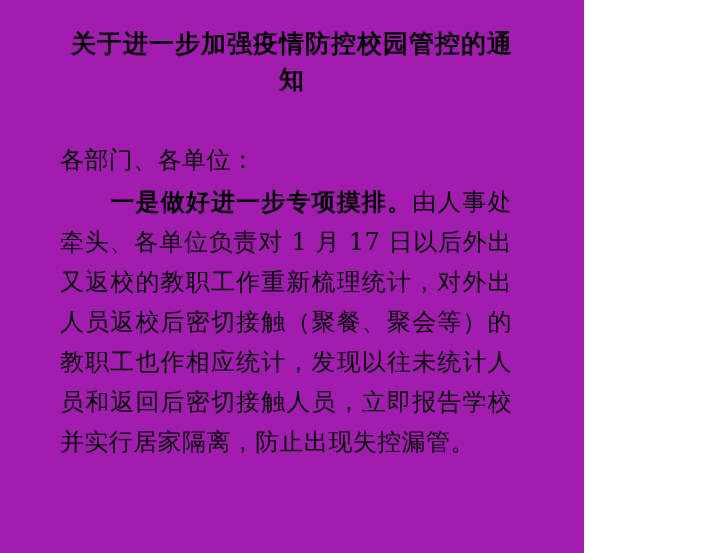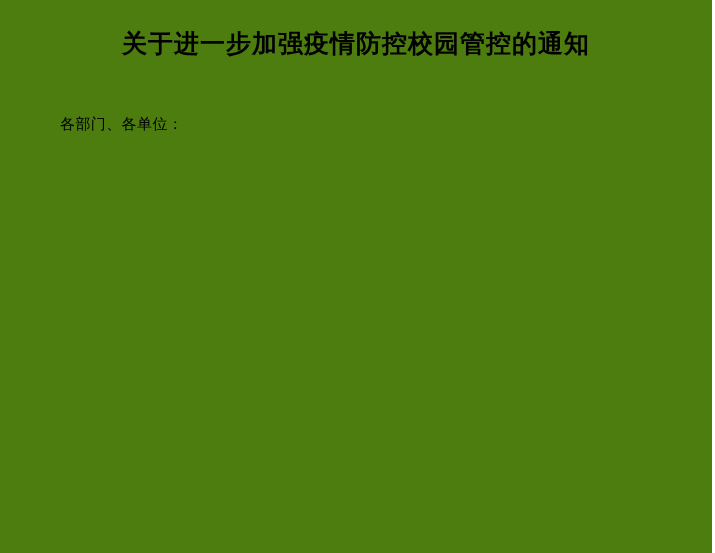--- a/index.html
+++ b/index.html
@@ -9,42 +9,42 @@
   }
   body {
     width: 715px;
     height: 553px;
     overflow: hidden;
     font-family: "DejaVu Serif", "Liberation Serif", serif;
     color: #000000;
   }
   .page {
     position: relative;
-    width: 712px;
+    width: 584px;
     height: 553px;
     box-sizing: border-box;
     padding: 0 60px;
-    background: #4d7c0f;
+    background: #a21caf;
   }
   .doc-title {
     margin: 0;
     padding-top: 26px;
     text-align: center;
     font-size: 25px;
     font-weight: bold;
     letter-spacing: 1px;
     line-height: 36px;
     font-family: "DejaVu Serif", "Liberation Serif", serif;
   }
   .body-block {
     margin-top: 42px;
   }
   .para {
     margin: 0 12px 1px 0;
-    font-size: 15px;
+    font-size: 24px;
     line-height: 40px;
     text-align: justify;
     text-justify: inter-ideograph;
     letter-spacing: 0.4px;
     font-family: "DejaVu Serif", "Liberation Serif", serif;
   }
   .para.salutation {
     text-indent: 0;
     margin-bottom: 2px;
   }
@@ -60,16 +60,17 @@
 
 <div class="page">
 
   <h1 class="doc-title">关于进一步加强疫情防控校园管控的通知</h1>
 
   <div class="body-block">
 
     <p class="para salutation">各部门、各单位：</p>
 
 
+    <p class="para indent"><span class="lead">一是做好进一步专项摸排。</span><span>由人事处牵头、各单位负责对 1 月 17 日以后外出又返校的教职工作重新梳理统计，对外出人员返校后密切接触（聚餐、聚会等）的教职工也作相应统计，发现以往未统计人员和返回后密切接触人员，立即报告学校并实行居家隔离，防止出现失控漏管。</span></p>
 
   </div>
 
 </div>
 
 </body></html>

